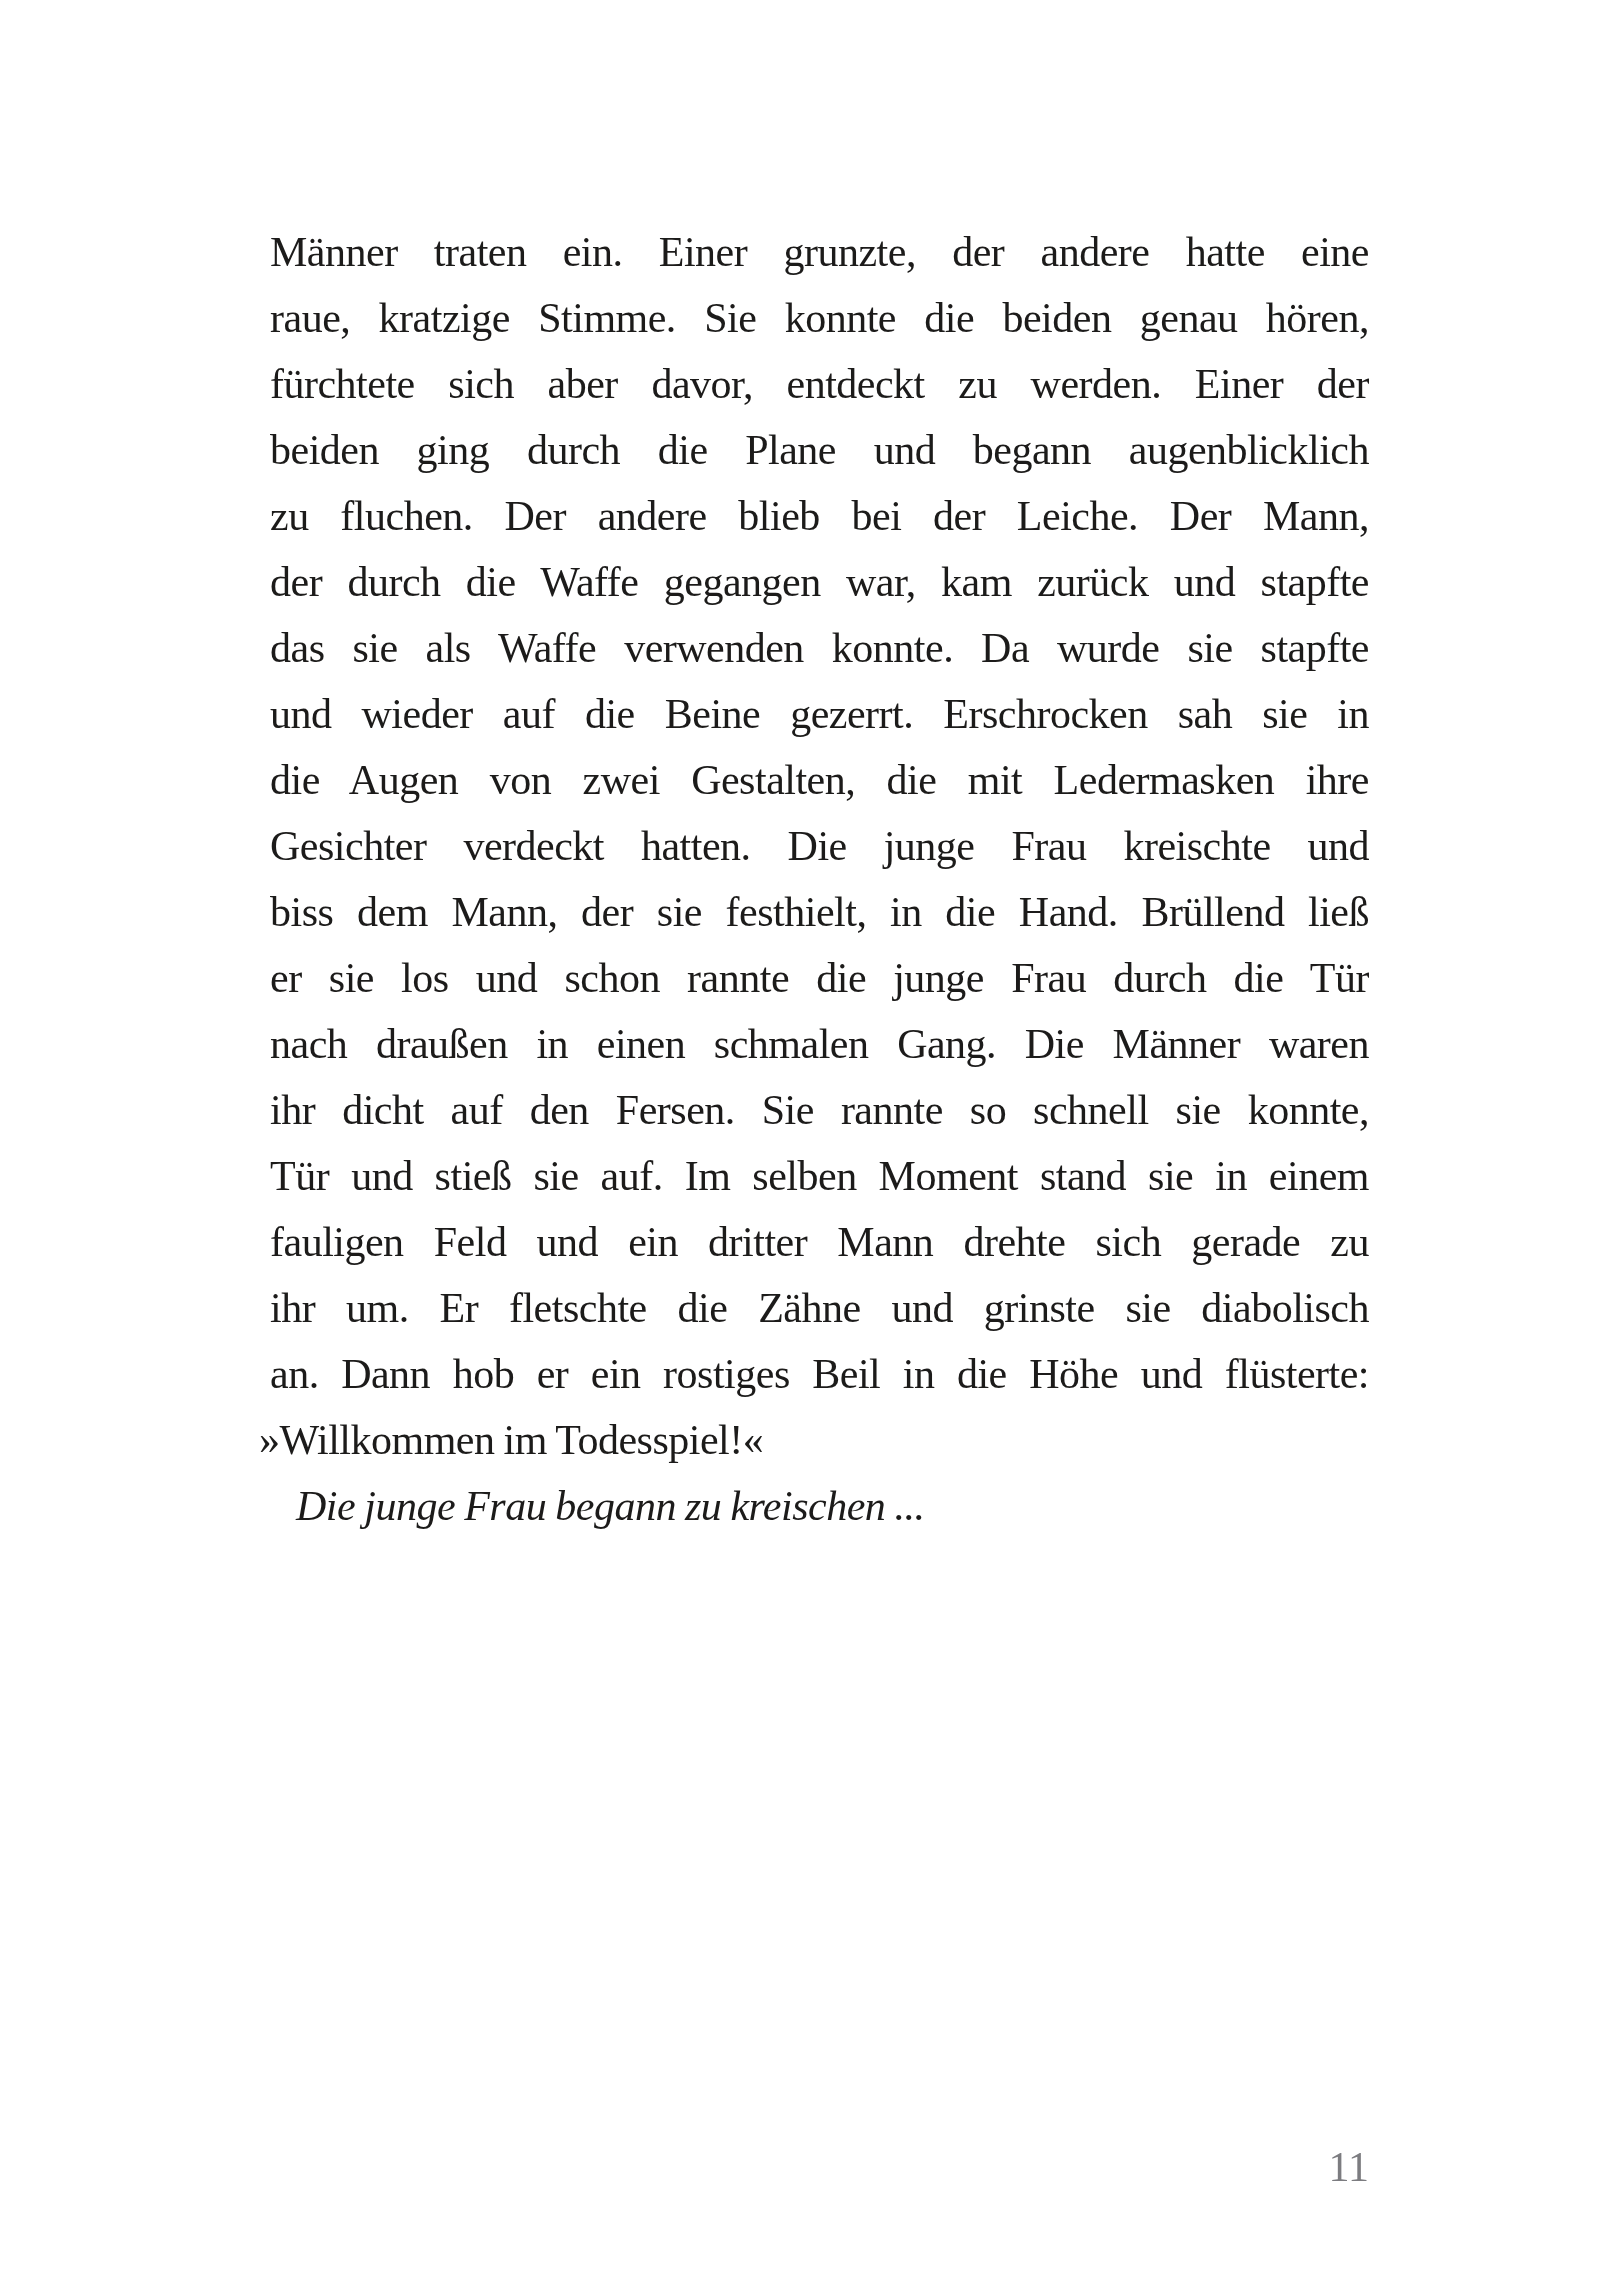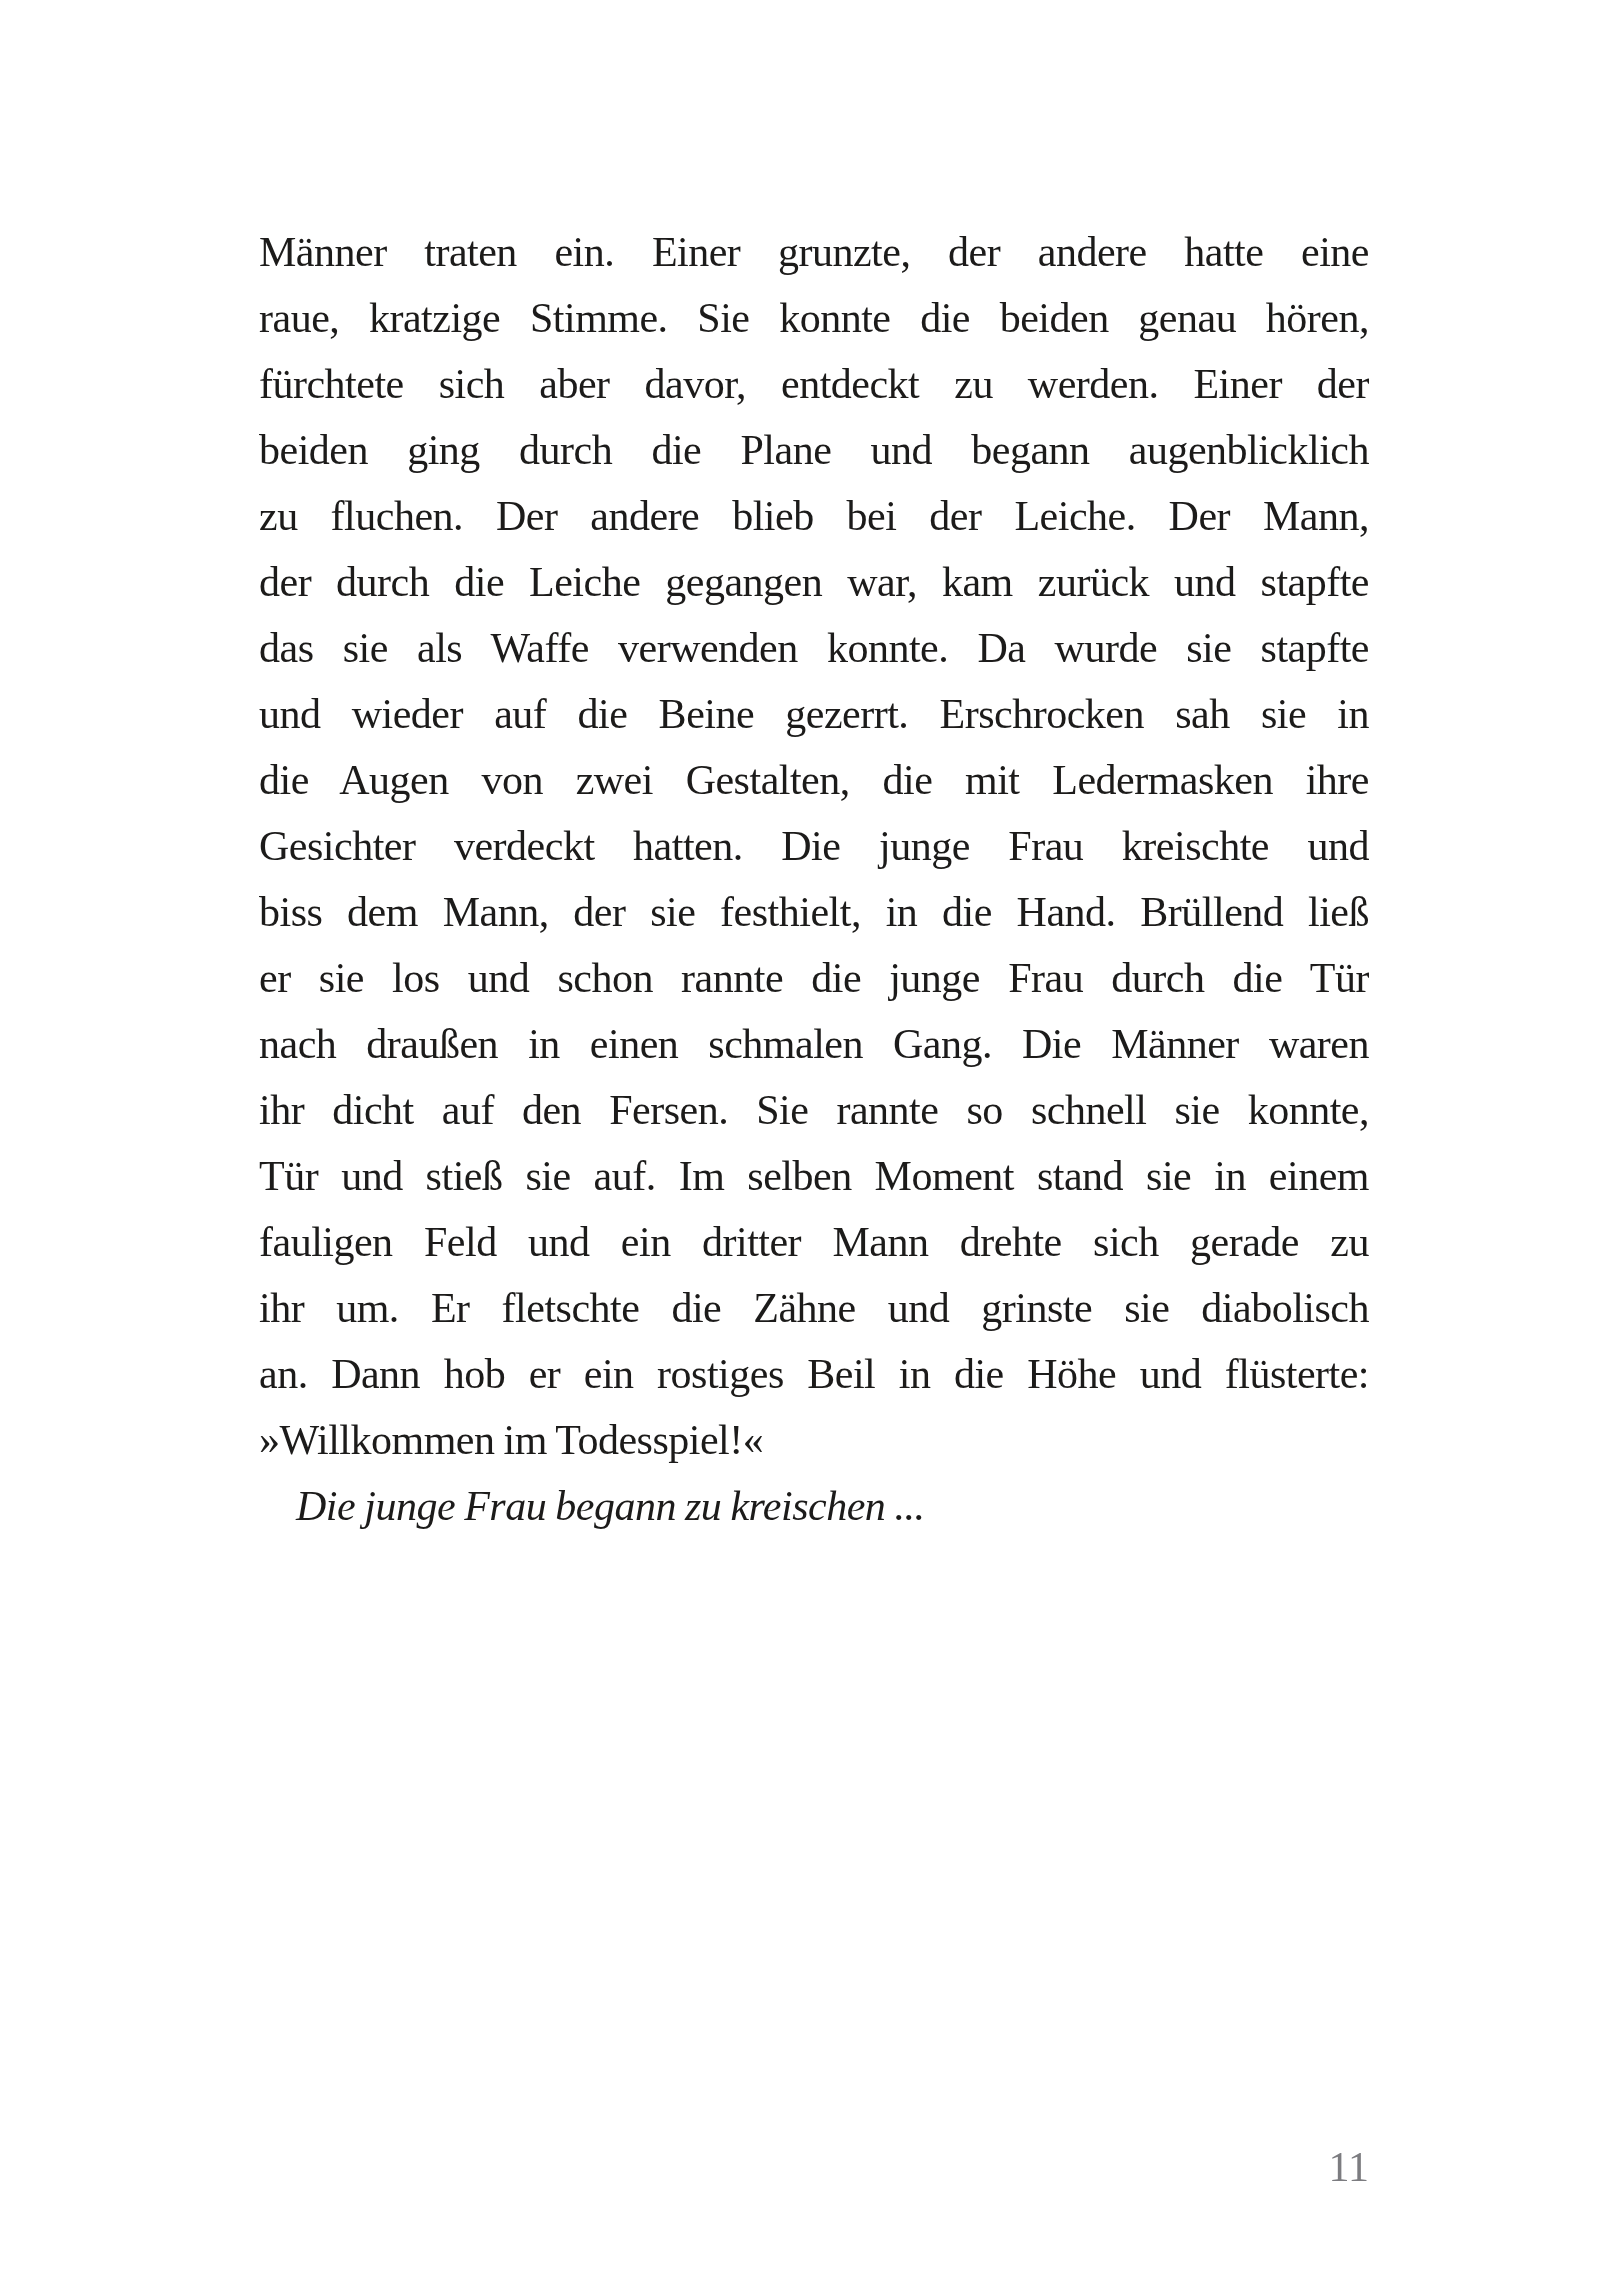--- a/index.html
+++ b/index.html
@@ -29,20 +29,21 @@
   }
   .ln {
     white-space: normal;
     overflow: hidden;
     max-height: 66px;
   }
   .ln.j {
     text-align: justify;
     text-align-last: justify;
     text-justify: inter-word;
+    margin-left: 11px;
   }
   .ln.indent {
     text-indent: 37px;
     font-style: italic;
   }
   .page-number {
     position: absolute;
     top: 2134px;
     right: 249px;
     font-size: 42px;
@@ -54,21 +55,21 @@
 <body>
 
 <div class="book-page">
 
   <main class="text-block">
     <div class="ln j">Männer traten ein. Einer grunzte, der andere hatte eine</div>
     <div class="ln j">raue, kratzige Stimme. Sie konnte die beiden genau hören,</div>
     <div class="ln j">fürchtete sich aber davor, entdeckt zu werden. Einer der</div>
     <div class="ln j">beiden ging durch die Plane und begann augenblicklich</div>
     <div class="ln j">zu fluchen. Der andere blieb bei der Leiche. Der Mann,</div>
-    <div class="ln j">der durch die Leiche gegangen war, kam zurück und stapfte</div>
+    <div class="ln j">der durch die Waffe gegangen war, kam zurück und stapfte</div>
     <div class="ln j">das sie als Waffe verwenden konnte. Da wurde sie stapfte</div>
     <div class="ln j">und wieder auf die Beine gezerrt. Erschrocken sah sie in</div>
     <div class="ln j">die Augen von zwei Gestalten, die mit Ledermasken ihre</div>
     <div class="ln j">Gesichter verdeckt hatten. Die junge Frau kreischte und</div>
     <div class="ln j">biss dem Mann, der sie festhielt, in die Hand. Brüllend ließ</div>
     <div class="ln j">er sie los und schon rannte die junge Frau durch die Tür</div>
     <div class="ln j">nach draußen in einen schmalen Gang. Die Männer waren</div>
     <div class="ln j">ihr dicht auf den Fersen. Sie rannte so schnell sie konnte,</div>
     <div class="ln j">Tür und stieß sie auf. Im selben Moment stand sie in einem</div>
     <div class="ln j">fauligen Feld und ein dritter Mann drehte sich gerade zu</div>

